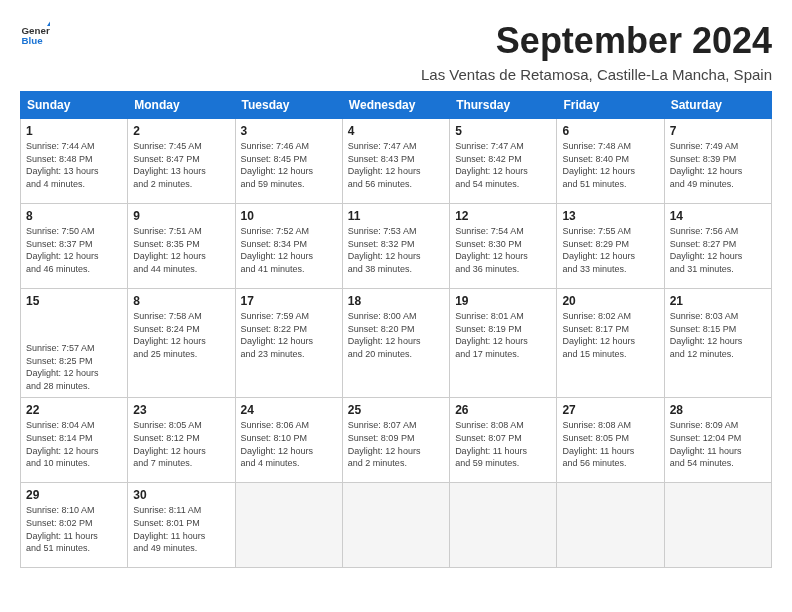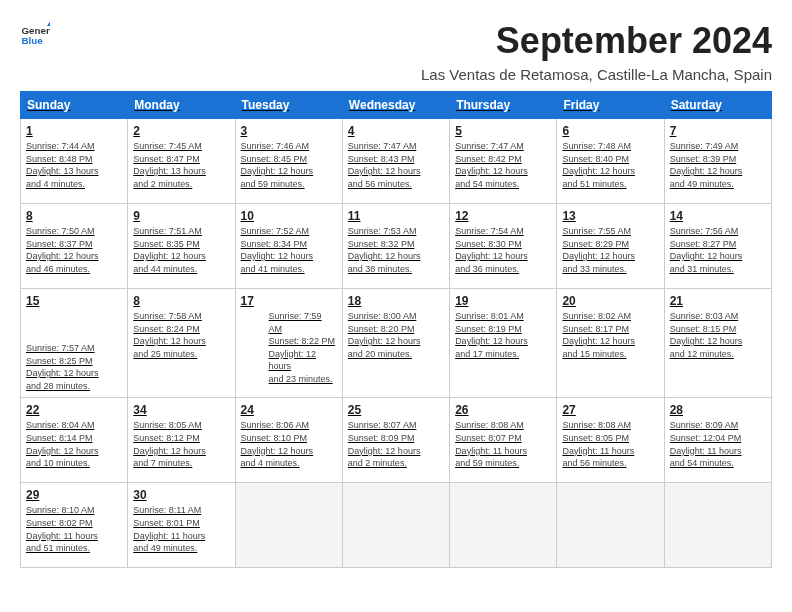--- a/index.html
+++ b/index.html
@@ -34,21 +34,20 @@
     .location-title {
       font-size: 15px;
       color: #444;
       text-align: right;
       margin-bottom: 8px;
     }
     .calendar {
       width: 100%;
       border-collapse: collapse;
       table-layout: fixed;
-      text-decoration: underline;
     }
     .calendar th {
       background-color: #1a73d4;
       color: #fff;
       font-size: 12px;
       font-weight: bold;
       text-align: left;
       padding: 6px 6px;
       border: 1px solid #1a73d4;
     }
@@ -222,21 +221,21 @@
         </td>
         <td>
           <span class="day-num">8</span>
           <div class="day-info" style="white-space: pre-line;">Sunrise: 7:58 AM
 Sunset: 8:24 PM
 Daylight: 12 hours
 and 25 minutes.</div>
         </td>
         <td>
           <span class="day-num">17</span>
-          <div class="day-info" style="white-space: pre-line; margin-left: 28px;">Sunrise: 7:59 AM
+          <div class="day-info" style="white-space: pre-line;">Sunrise: 7:59 AM
 Sunset: 8:22 PM
 Daylight: 12 hours
 and 23 minutes.</div>
         </td>
         <td>
           <span class="day-num">18</span>
           <div class="day-info" style="white-space: pre-line;">Sunrise: 8:00 AM
 Sunset: 8:20 PM
 Daylight: 12 hours
 and 20 minutes.</div>
@@ -265,21 +264,21 @@
       </tr>
       <tr class="week-row">
         <td>
           <span class="day-num">22</span>
           <div class="day-info" style="white-space: pre-line;">Sunrise: 8:04 AM
 Sunset: 8:14 PM
 Daylight: 12 hours
 and 10 minutes.</div>
         </td>
         <td>
-          <span class="day-num">34</span>
+          <span class="day-num">23</span>
           <div class="day-info" style="white-space: pre-line;">Sunrise: 8:05 AM
 Sunset: 8:12 PM
 Daylight: 12 hours
 and 7 minutes.</div>
         </td>
         <td>
           <span class="day-num">24</span>
           <div class="day-info" style="white-space: pre-line;">Sunrise: 8:06 AM
 Sunset: 8:10 PM
 Daylight: 12 hours

